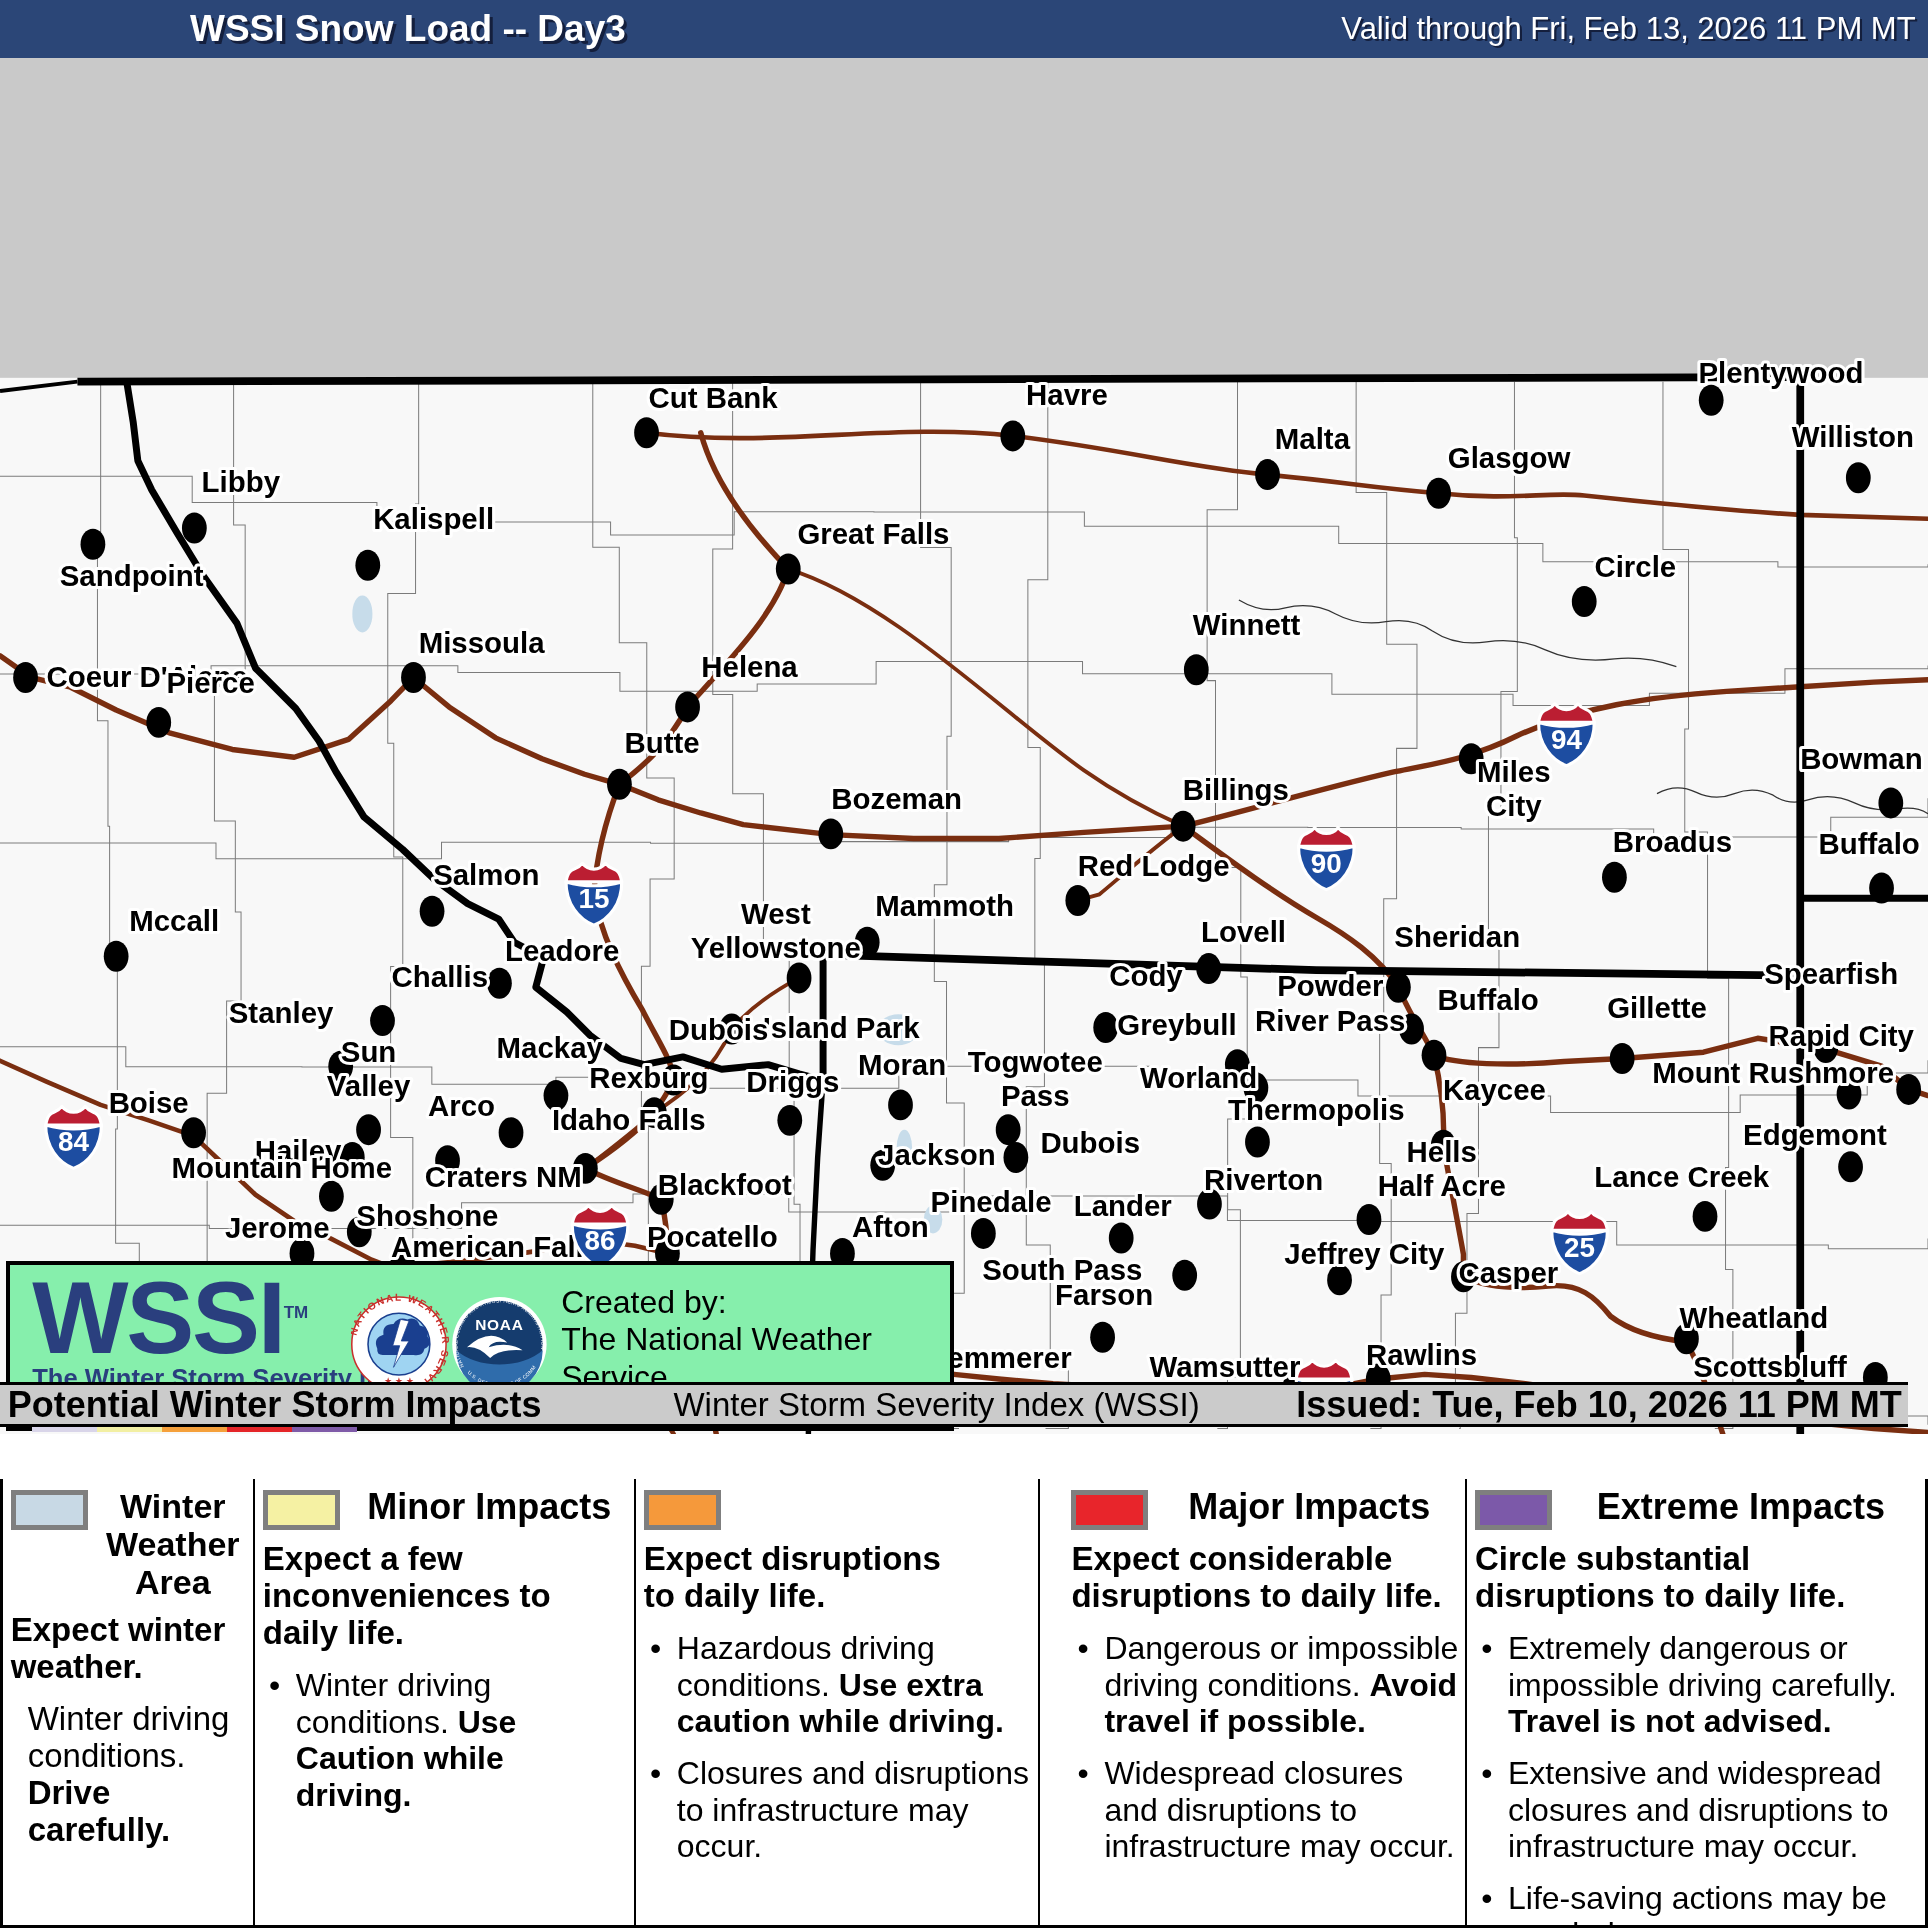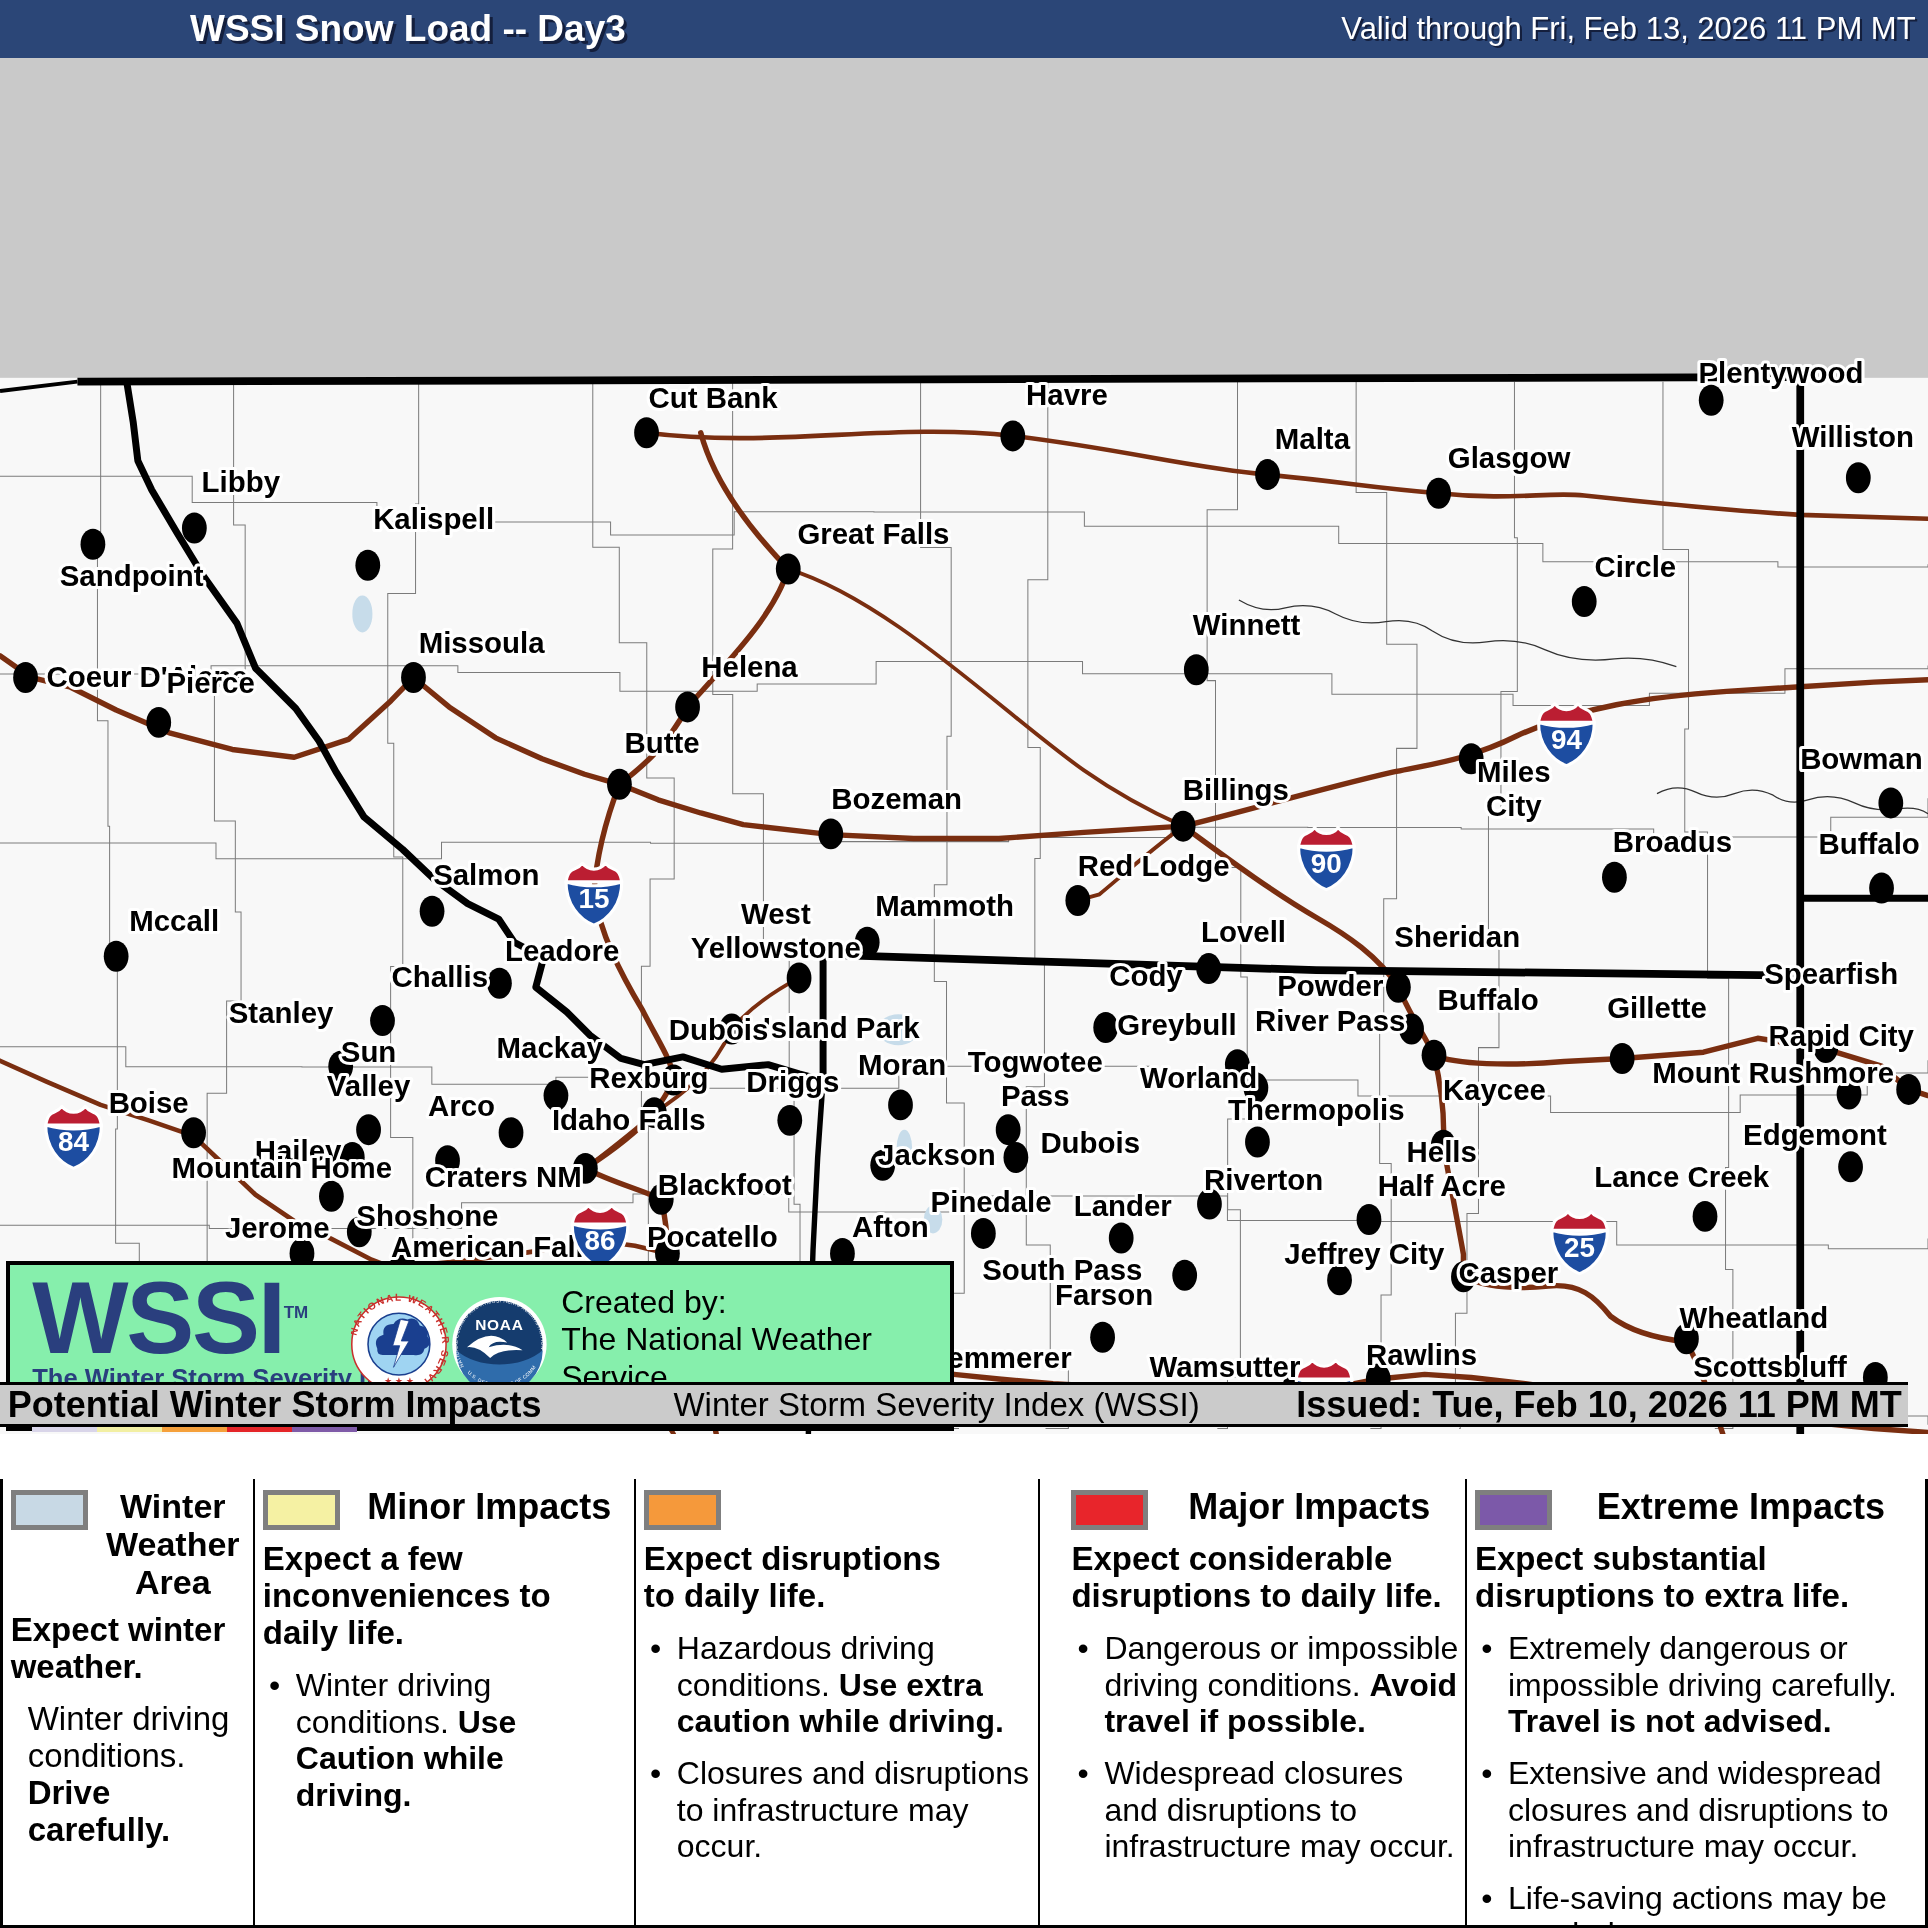--- a/index.html
+++ b/index.html
@@ -583,21 +583,21 @@
         </div>
         <p class="lg-intro"><b>Expect considerable disruptions to daily life.</b></p>
         <div class="lg-bullet"><span>Dangerous or impossible driving conditions. </span><b>Avoid travel if possible.</b></div>
         <div class="lg-bullet"><span>Widespread closures and disruptions to infrastructure may occur.</span></div>
       </div>
       <div class="legend-col" style="width: 465px;">
         <div class="lg-head">
           <div class="lg-swatch" style="background: rgb(124, 89, 169);"></div>
           <div class="lg-title">Extreme Impacts</div>
         </div>
-        <p class="lg-intro"><b>Expect substantial disruptions to extra life.</b></p>
+        <p class="lg-intro"><b>Circle substantial disruptions to daily life.</b></p>
         <div class="lg-bullet"><span>Extremely dangerous or impossible driving carefully. </span><b>Travel is not advised.</b></div>
         <div class="lg-bullet"><span>Extensive and widespread closures and disruptions to infrastructure may occur.</span></div>
         <div class="lg-bullet"><span>Life-saving actions may be needed.</span></div>
       </div>
     </div>
 
 </div>
 
 
 </body></html>

